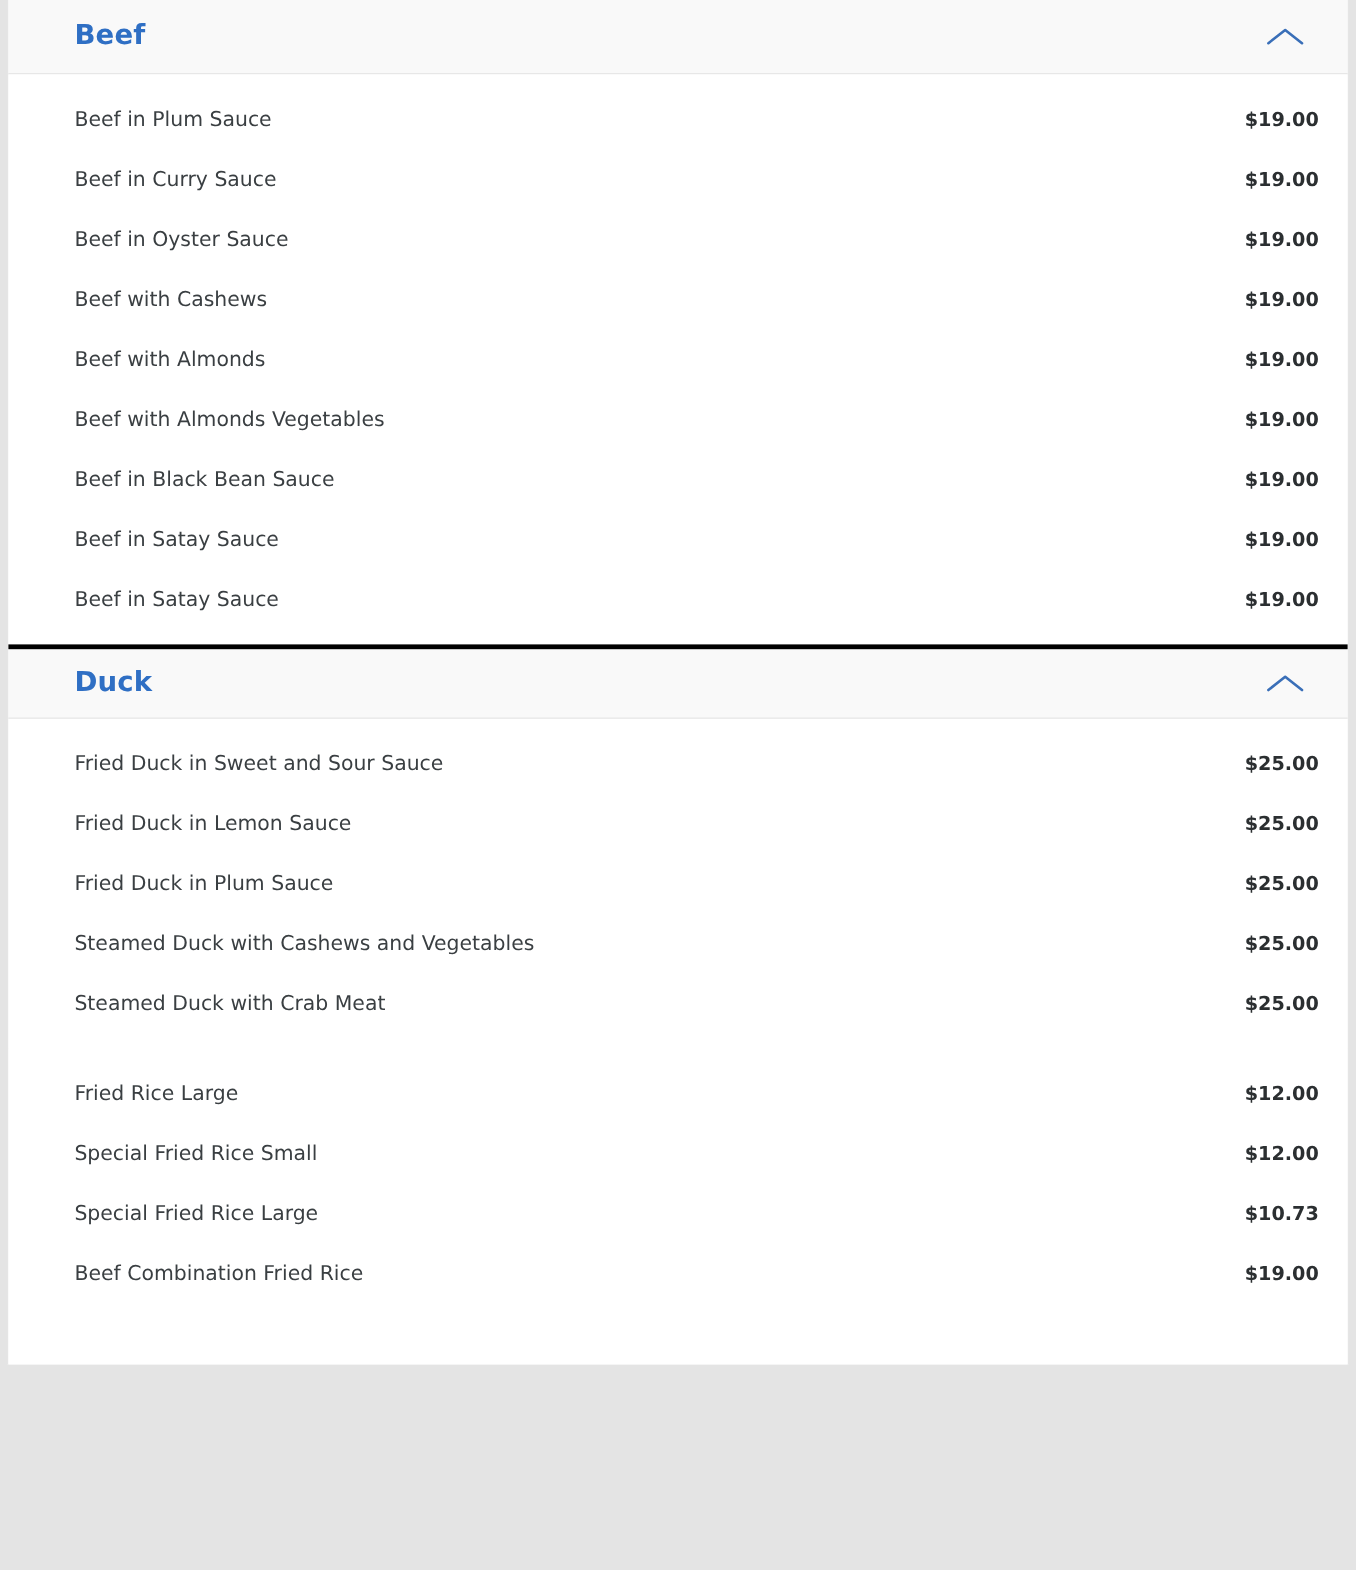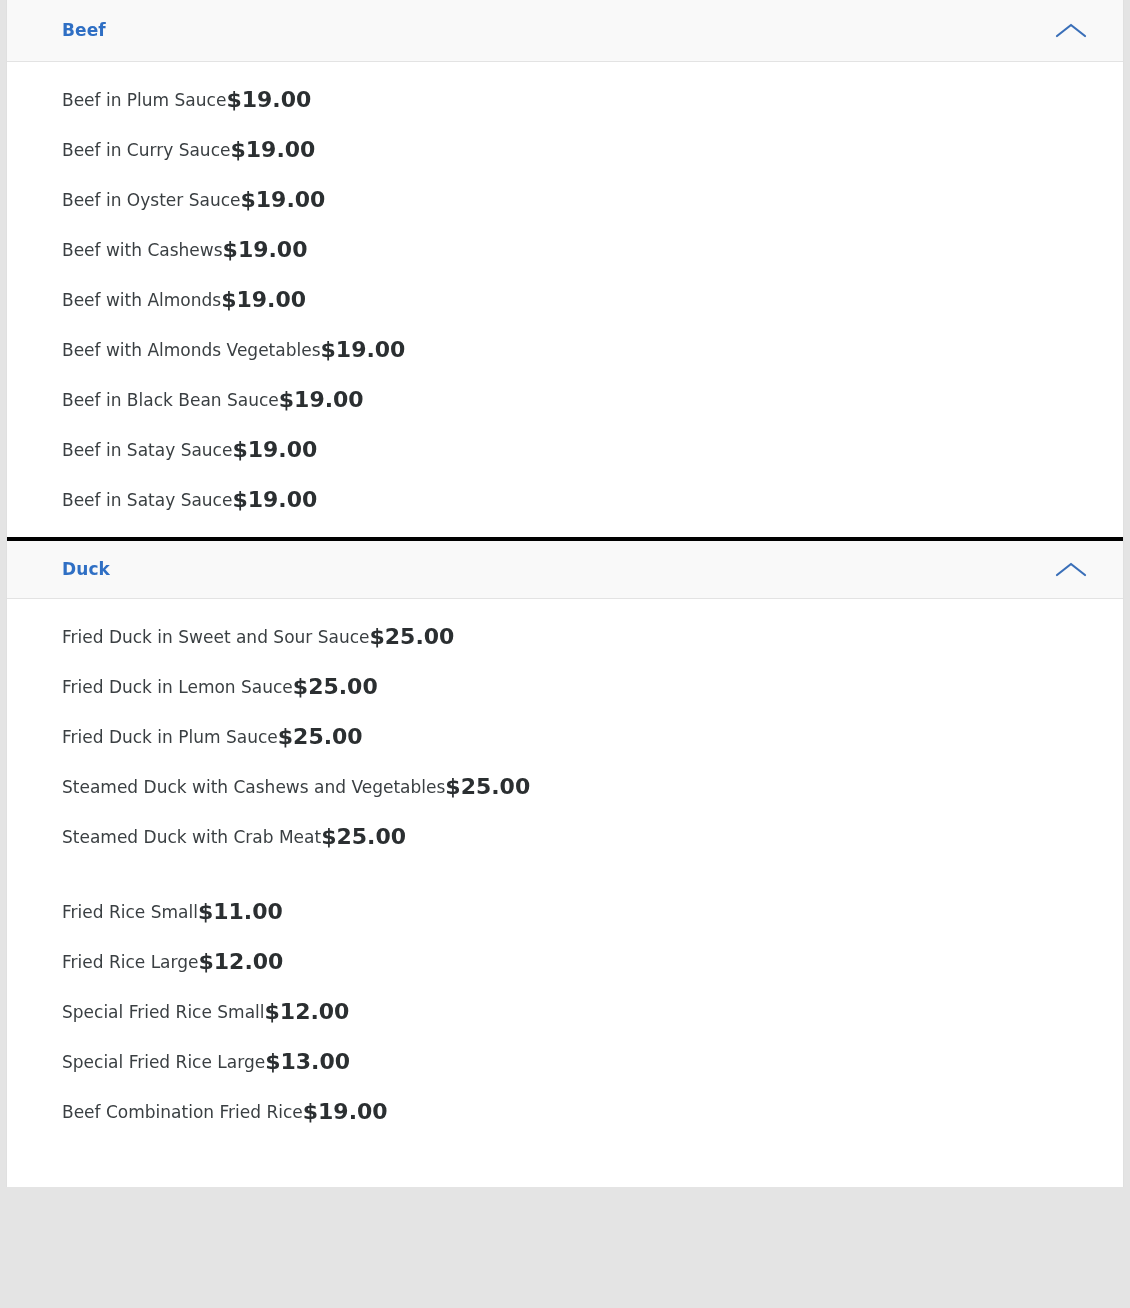--- a/index.html
+++ b/index.html
@@ -36,54 +36,55 @@
     background: #f9f9f9;
     border-top: 4px solid #000000;
     border-bottom: 1px solid #e3e3e3;
     cursor: pointer;
   }
   .section:first-child > .section-header {
     border-top: none;
   }
   .section-title {
     color: #2f6fc4;
-    font-size: 17px;
+    font-size: 23px;
     font-weight: bold;
     letter-spacing: 0.1px;
     line-height: 1;
   }
   .chevron {
     display: inline-block;
     width: 40px;
     height: 24px;
     position: relative;
   }
   .chevron svg {
     display: block;
   }
   .items {
     padding: 0;
     background: #ffffff;
   }
   .item-row {
     display: flex;
     align-items: center;
+    justify-content: space-between;
     height: 50px;
     box-sizing: border-box;
-    padding: 0 84px 0 55px;
+    padding: 0 24px 0 55px;
   }
   .item-name {
     font-size: 17px;
     color: #3a3f42;
     font-weight: normal;
     line-height: 1;
     white-space: nowrap;
   }
   .item-price {
-    font-size: 22px;
+    font-size: 16px;
     color: #2b2f31;
     font-weight: bold;
     line-height: 1;
     white-space: nowrap;
     text-align: right;
   }
   .items-top-pad { height: 13px; }
   .items-bottom-pad { height: 12px; }
 </style>
 </head>
@@ -171,34 +172,30 @@
           <span class="item-name">Steamed Duck with Crab Meat</span>
           <span class="item-price">$25.00</span>
         </div>
         <div class="items-bottom-pad"></div>
       </div>
     </div>
     <div class="section">
       <div class="items">
         <div class="items-top-pad"></div>
         <div class="item-row">
-          <span class="item-name">Fried Rice Small</span>
-          <span class="item-price">$11.00</span>
-        </div>
-        <div class="item-row">
           <span class="item-name">Fried Rice Large</span>
           <span class="item-price">$12.00</span>
         </div>
         <div class="item-row">
           <span class="item-name">Special Fried Rice Small</span>
           <span class="item-price">$12.00</span>
         </div>
         <div class="item-row">
           <span class="item-name">Special Fried Rice Large</span>
-          <span class="item-price">$13.00</span>
+          <span class="item-price">$10.73</span>
         </div>
         <div class="item-row">
           <span class="item-name">Beef Combination Fried Rice</span>
           <span class="item-price">$19.00</span>
         </div>
         <div class="item-row"></div>
       </div>
     </div>
   </div>
 

